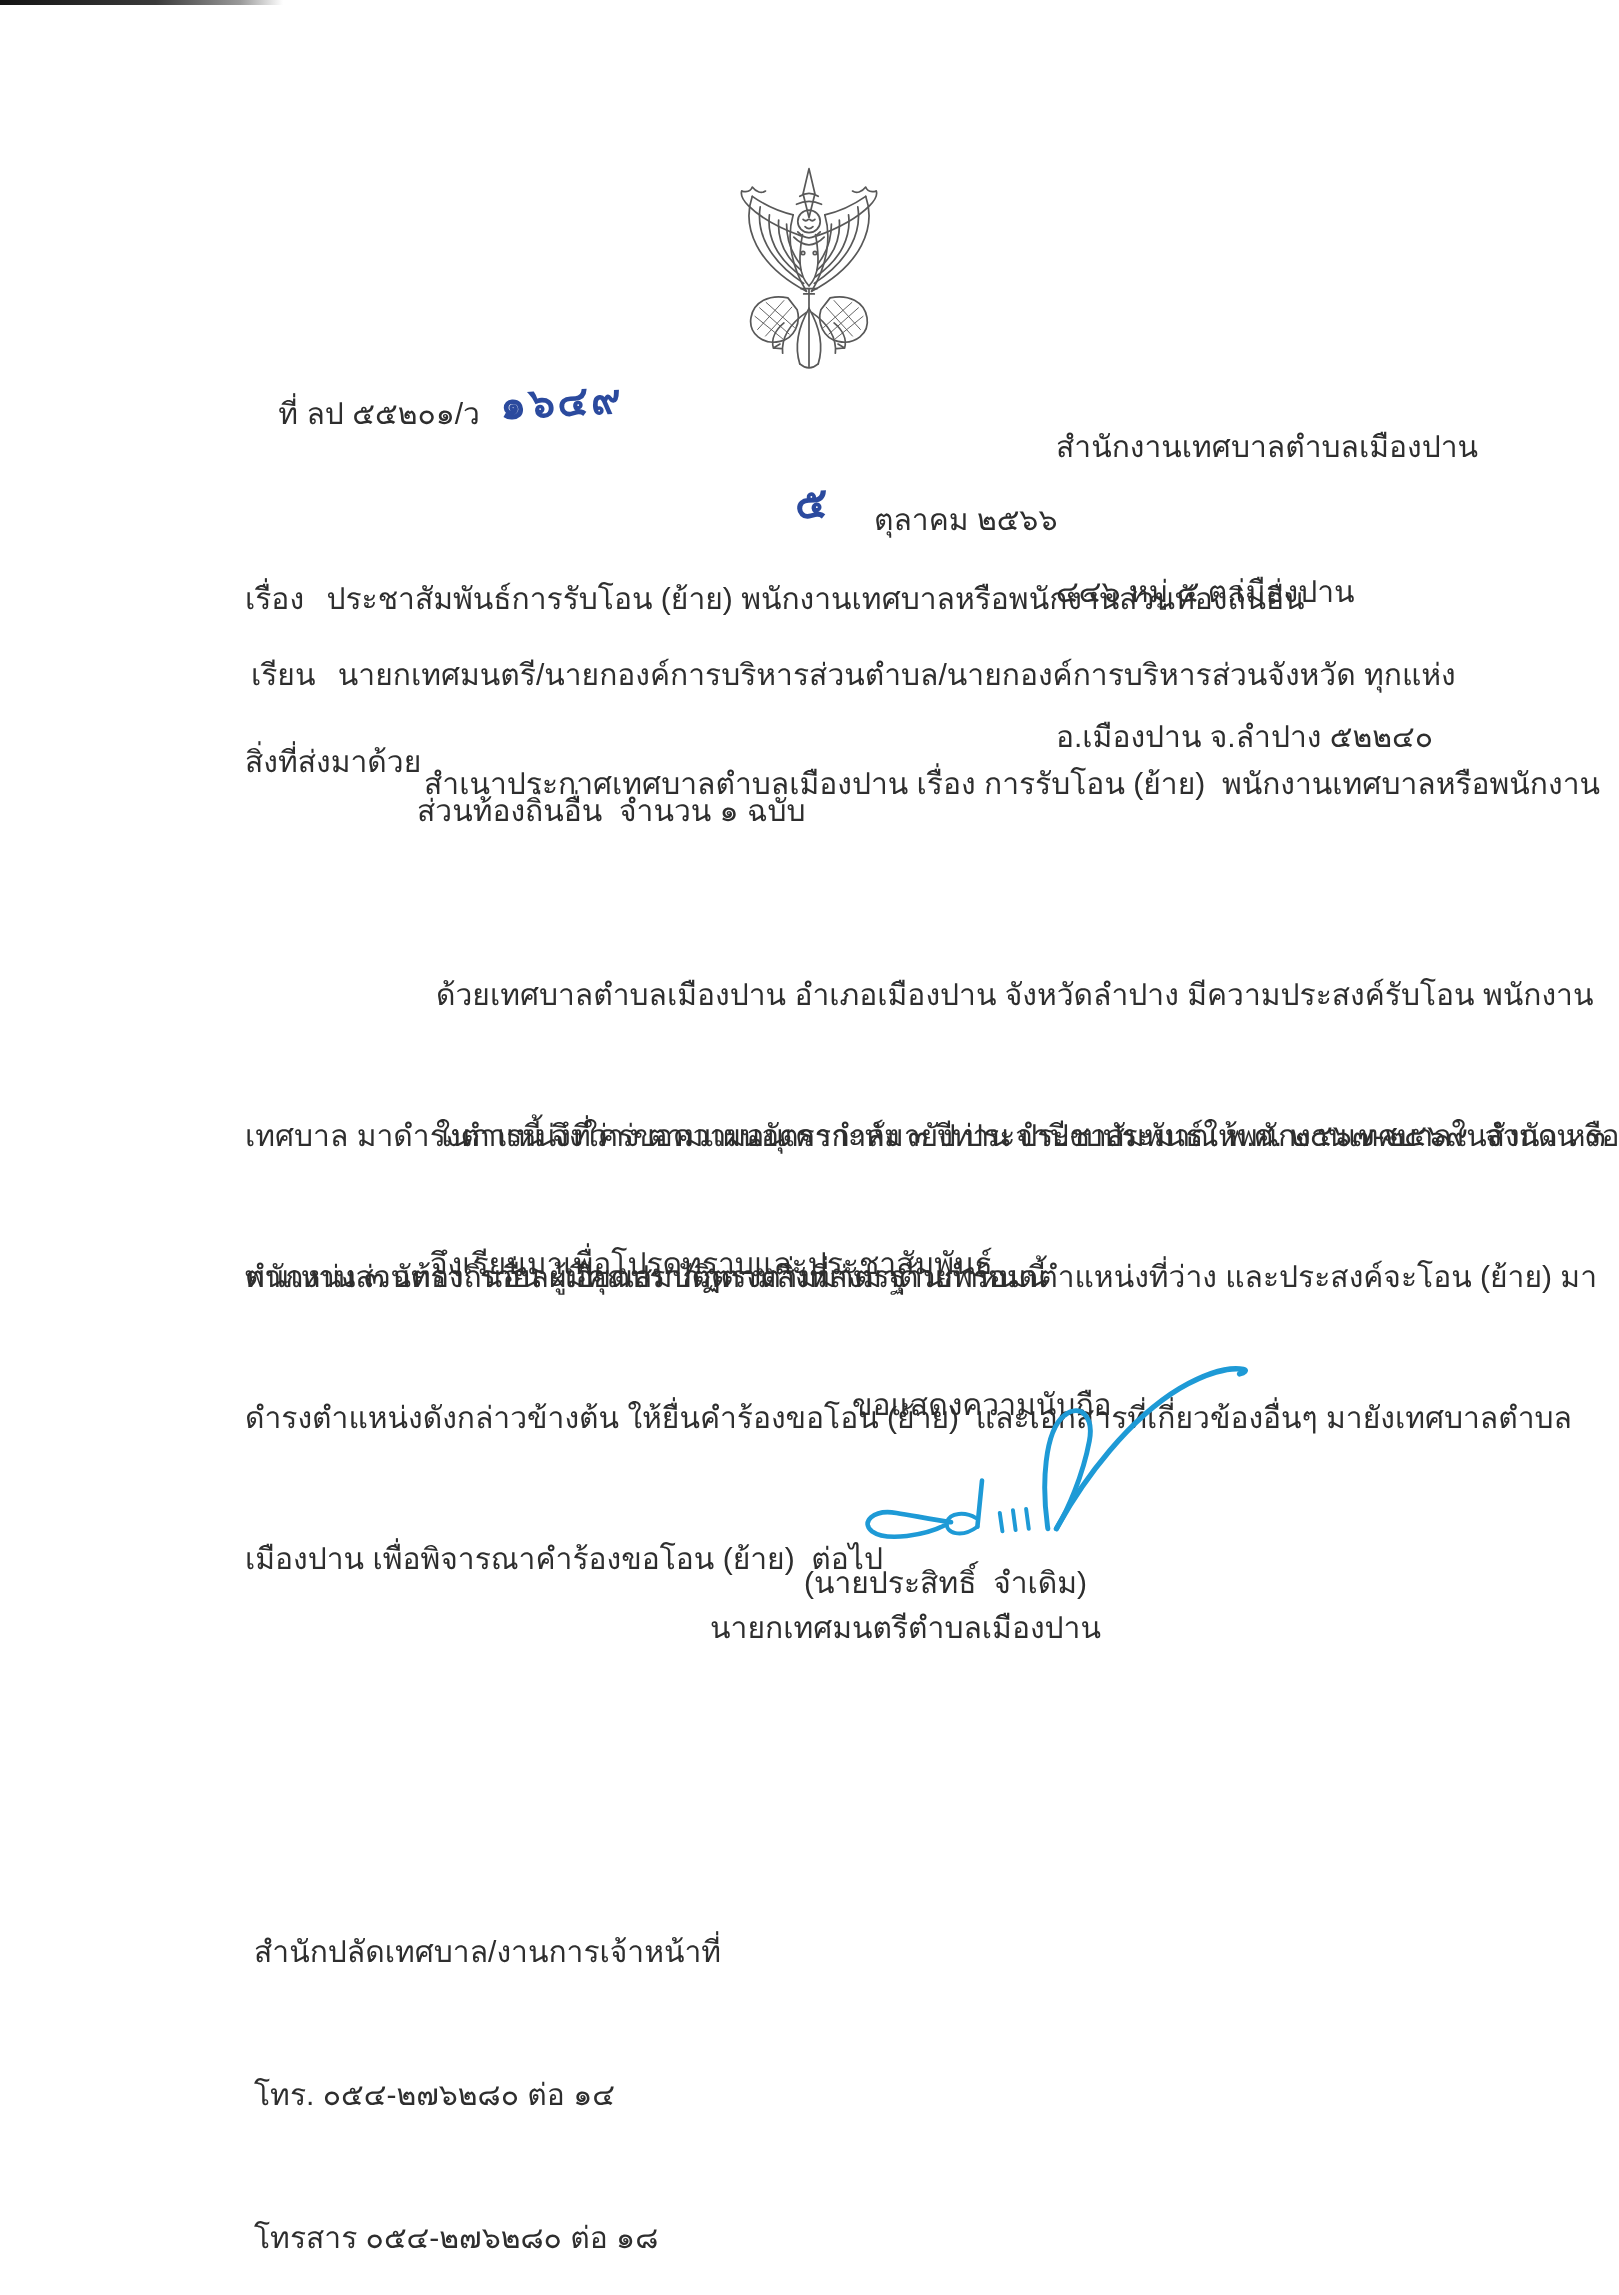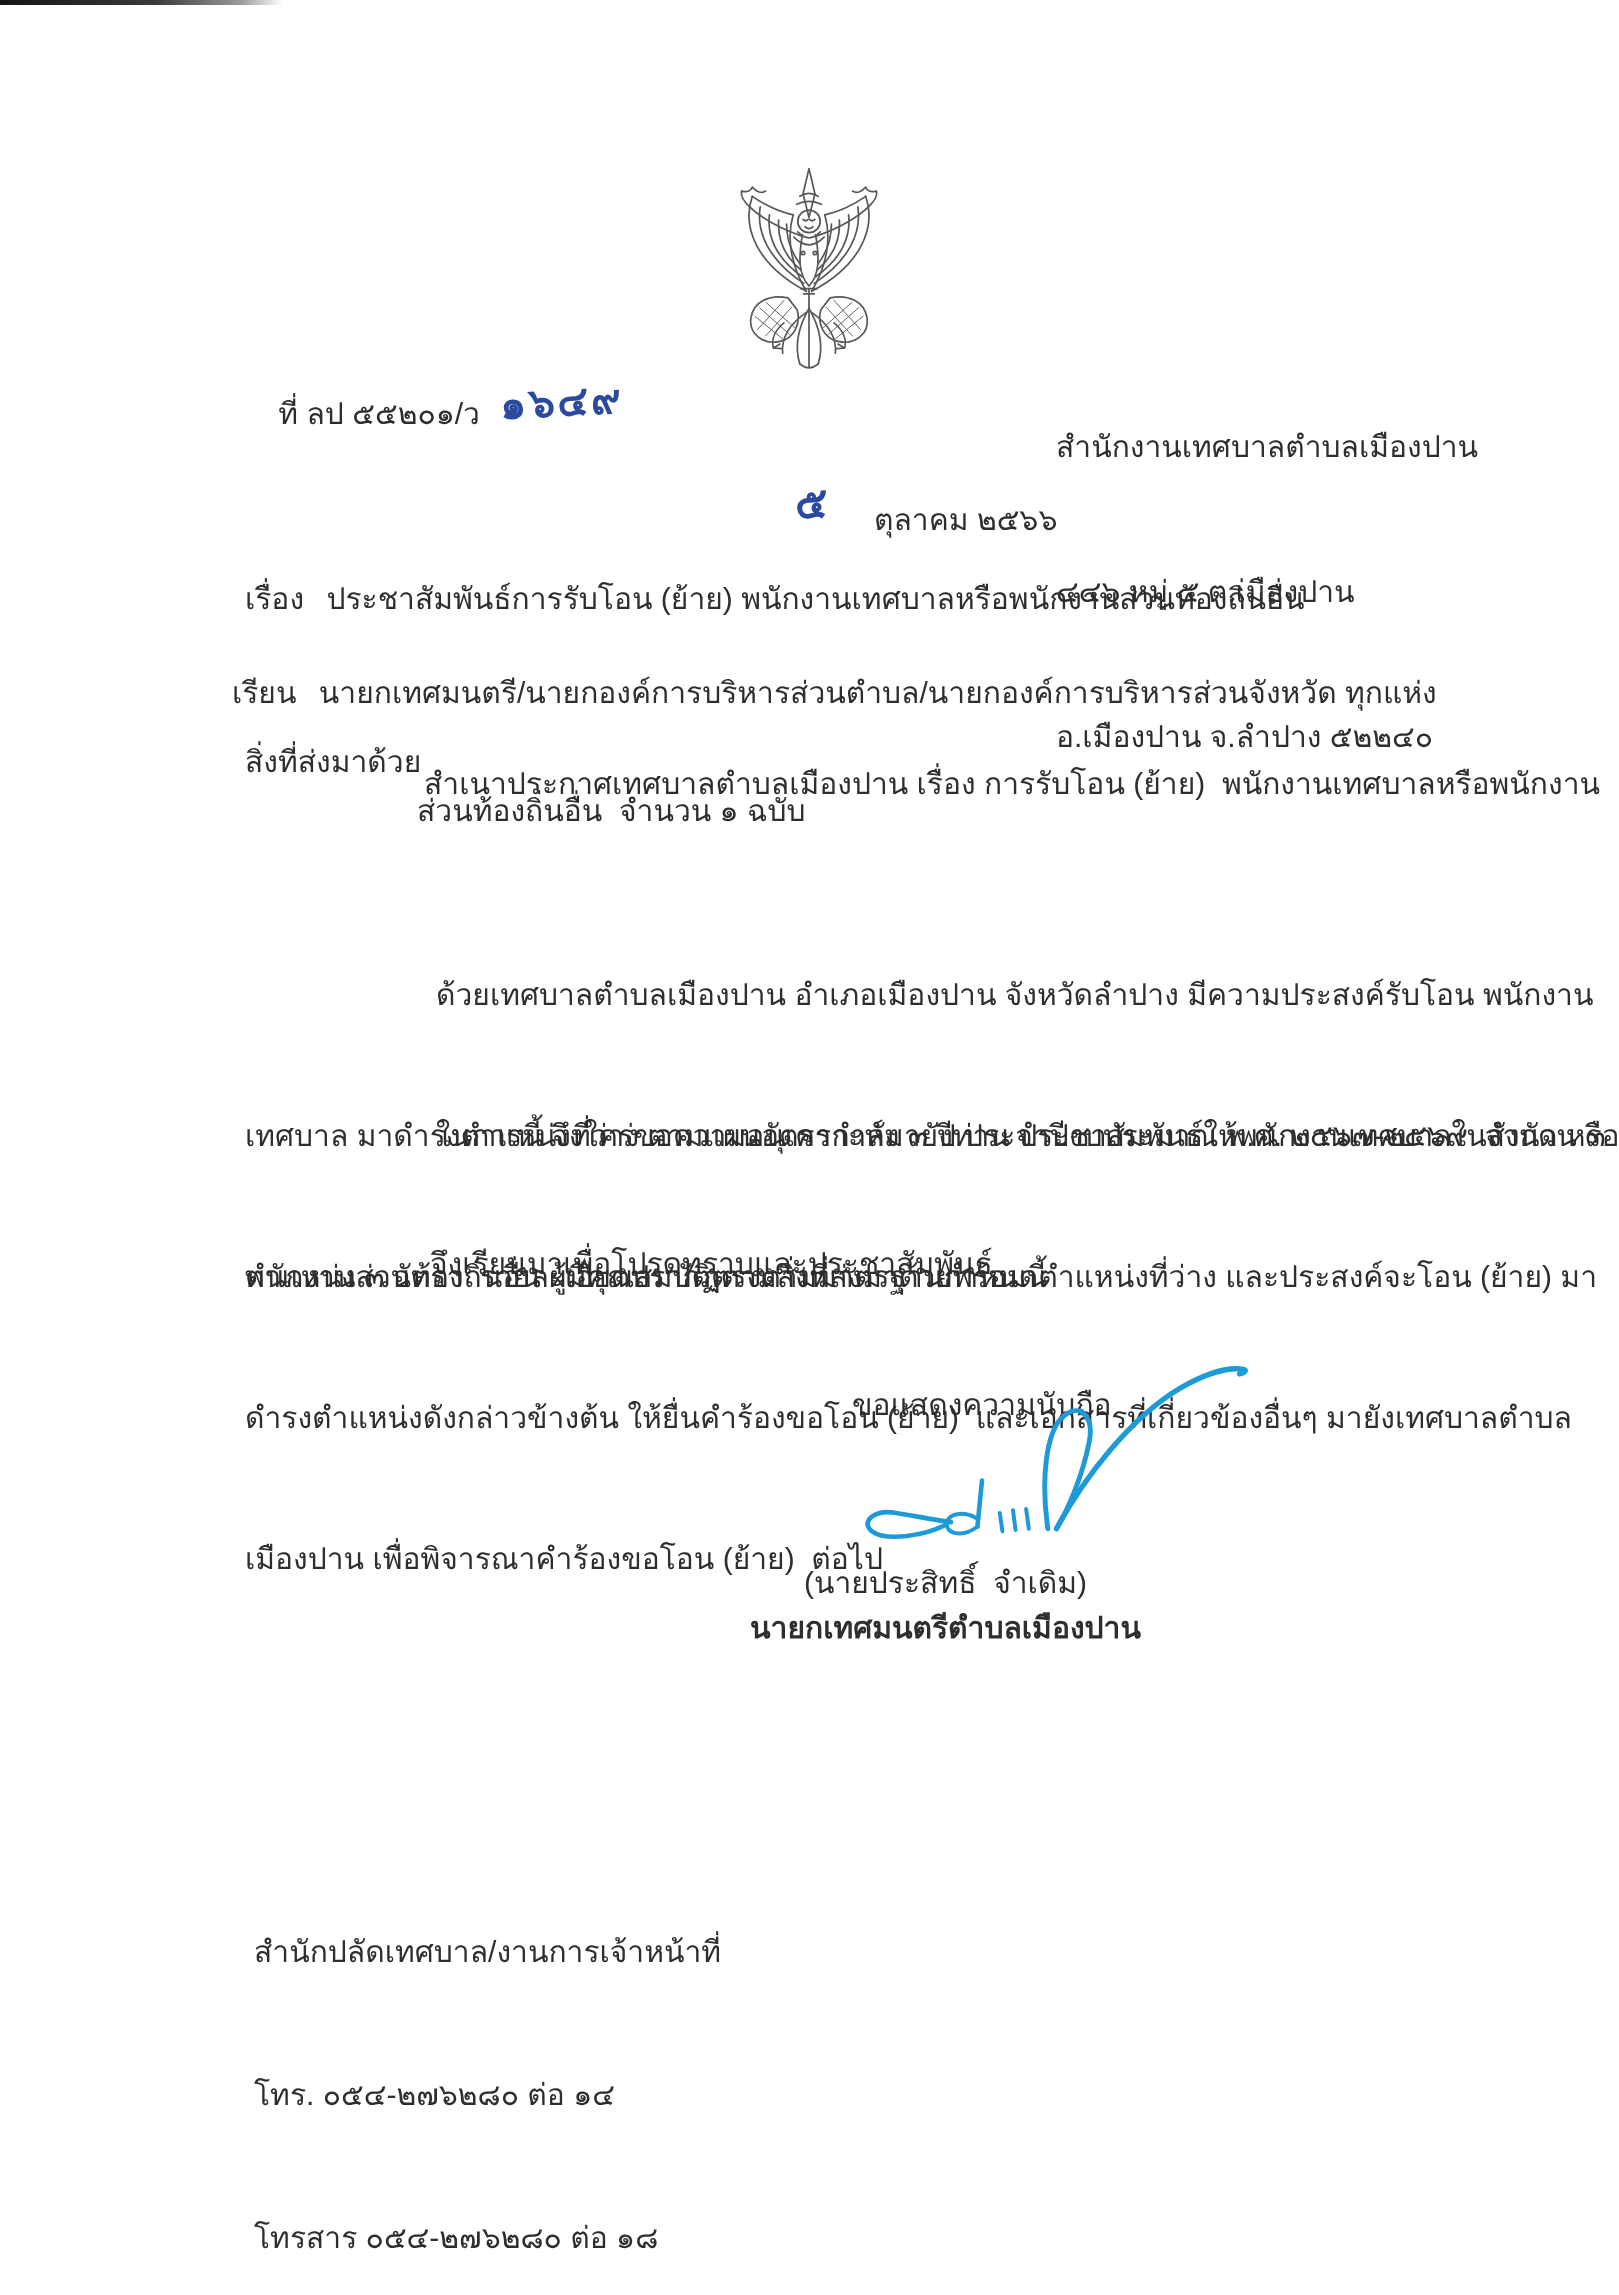--- a/index.html
+++ b/index.html
@@ -125,21 +125,21 @@
   </div>
 
   <div class="abs hand hw-day" style="left:795px;top:469px;">๕</div>
   <div class="abs txt" style="left:874px;top:496px;text-align:center;">ตุลาคม ๒๕๖๖</div>
 
   <div class="abs txt row" style="left:245px;top:575px;">
     <span>เรื่อง</span>
     <span>ประชาสัมพันธ์การรับโอน (ย้าย) พนักงานเทศบาลหรือพนักงานส่วนท้องถิ่นอื่น</span>
   </div>
 
-  <div class="abs txt row" style="left:232px;top:651px;margin-top:18px;">
+  <div class="abs txt row" style="left:251px;top:651px;">
     <span>เรียน</span>
     <span>นายกเทศมนตรี/นายกองค์การบริหารส่วนตำบล/นายกองค์การบริหารส่วนจังหวัด ทุกแห่ง</span>
   </div>
 
   <div class="abs txt" style="left:245px;top:738px;">สิ่งที่ส่งมาด้วย</div>
   <div class="abs txt" style="left:424px;top:760px;">สำเนาประกาศเทศบาลตำบลเมืองปาน เรื่อง การรับโอน (ย้าย)  พนักงานเทศบาลหรือพนักงาน</div>
   <div class="abs txt" style="left:417px;top:787px;">ส่วนท้องถิ่นอื่น  จำนวน ๑ ฉบับ</div>
 
   <div class="abs txt" style="left:245px;top:877px;width:1186px;">
     <div class="line indent">ด้วยเทศบาลตำบลเมืองปาน อำเภอเมืองปาน จังหวัดลำปาง มีความประสงค์รับโอน พนักงาน</div>
@@ -165,21 +165,21 @@
         <path stroke-width="7" d="M205,195 L198,265"></path>
         <path stroke-width="6" d="M198,265 C175,282 148,276 152,258 C156,243 180,242 196,252"></path>
         <path stroke-width="6" d="M232,244 L236,272 M252,240 L256,270 M272,238 L276,268"></path>
         <path stroke-width="7.5" d="M305,268 C295,200 300,120 330,96 C355,77 375,98 368,135 C358,188 335,240 318,268"></path>
         <path stroke-width="8" d="M318,268 C360,190 430,100 505,55 C545,32 580,22 602,26 C608,27 604,31 596,33"></path>
       </g>
     </svg>
   </div>
 
   <div class="abs txt center" style="left:741px;top:1559px;width:409px;">(นายประสิทธิ์  จำเดิม)</div>
-  <div class="abs txt center" style="left:741px;top:1604px;width:409px;font-weight:bold;">นายกเทศมนตรีตำบลเมืองปาน</div>
+  <div class="abs txt center" style="left:701px;top:1604px;width:409px;">นายกเทศมนตรีตำบลเมืองปาน</div>
 
   <div class="abs txt" style="left:254px;top:1832px;line-height:48px;">
     <div class="line">สำนักปลัดเทศบาล/งานการเจ้าหน้าที่</div>
     <div class="line">โทร. ๐๕๔-๒๗๖๒๘๐ ต่อ ๑๔</div>
     <div class="line">โทรสาร ๐๕๔-๒๗๖๒๘๐ ต่อ ๑๘</div>
   </div>
 
 </div>
 
 

